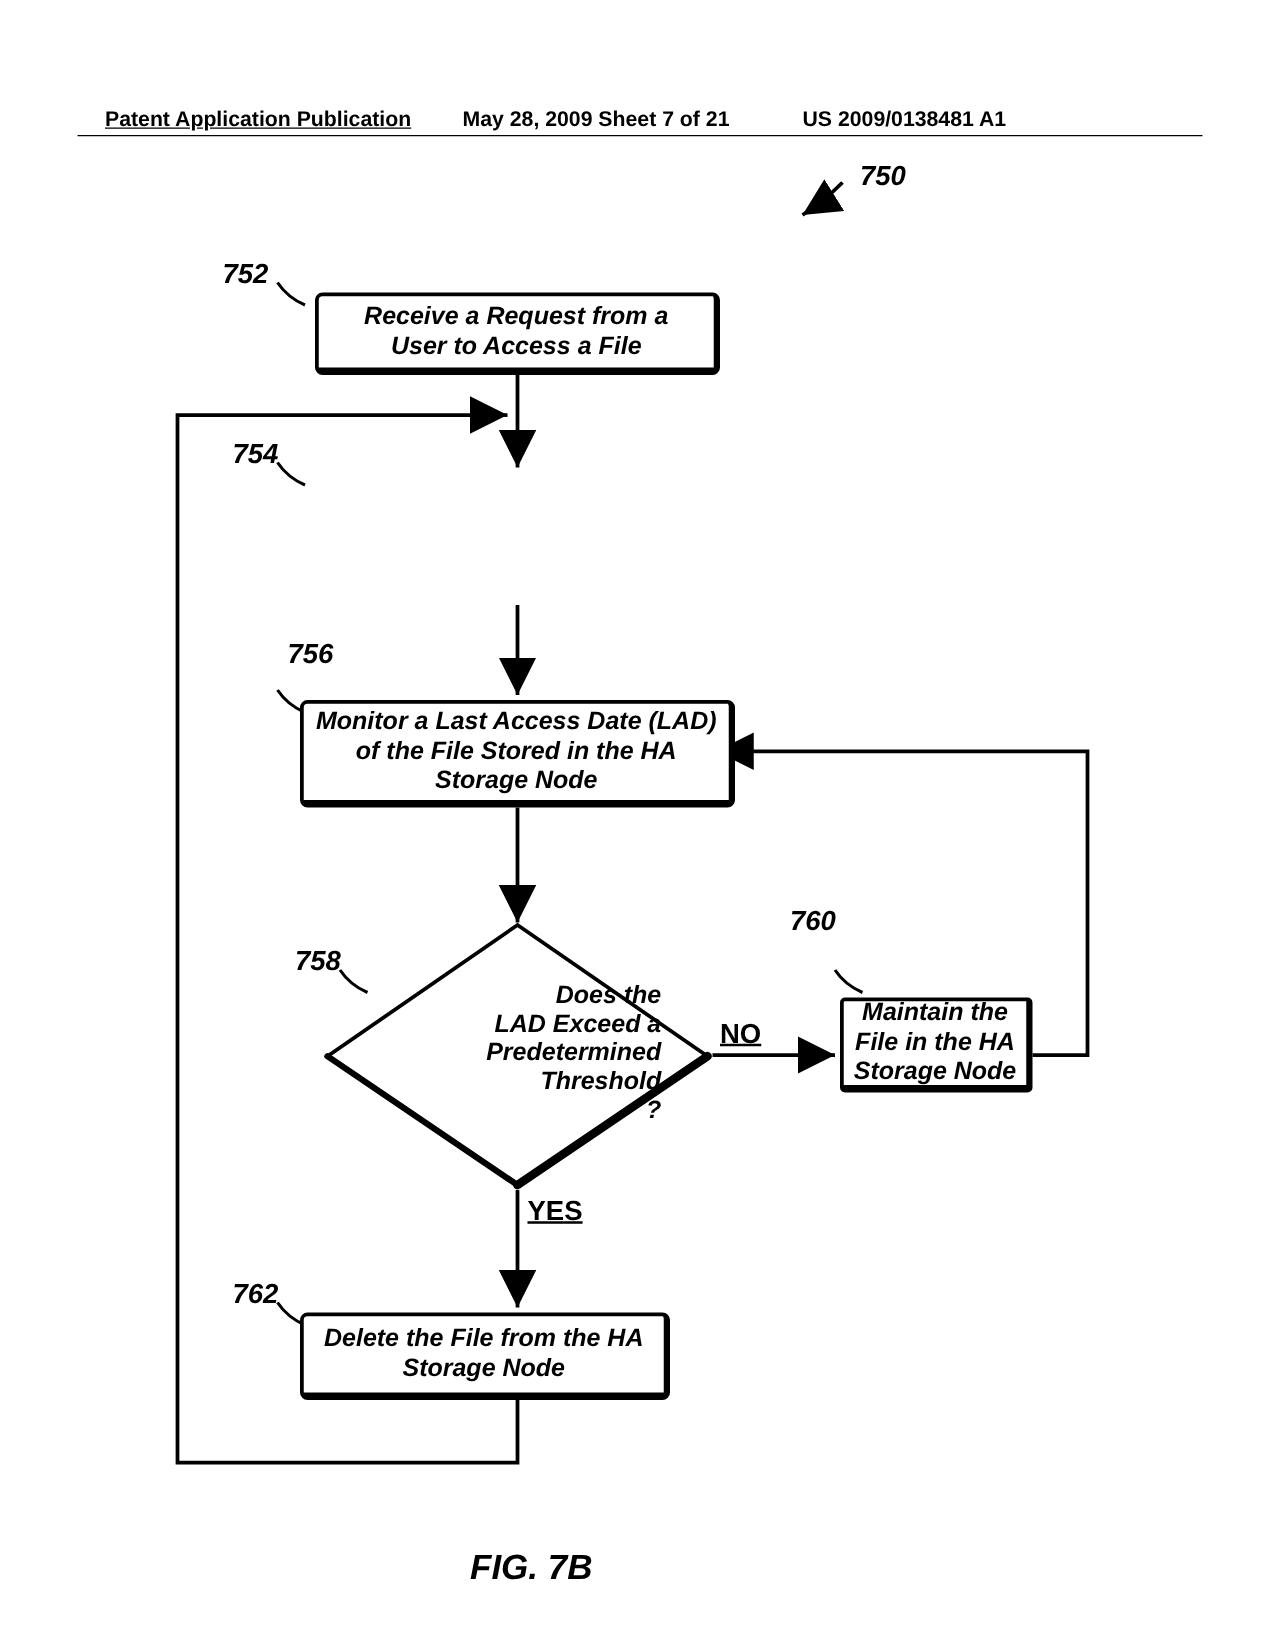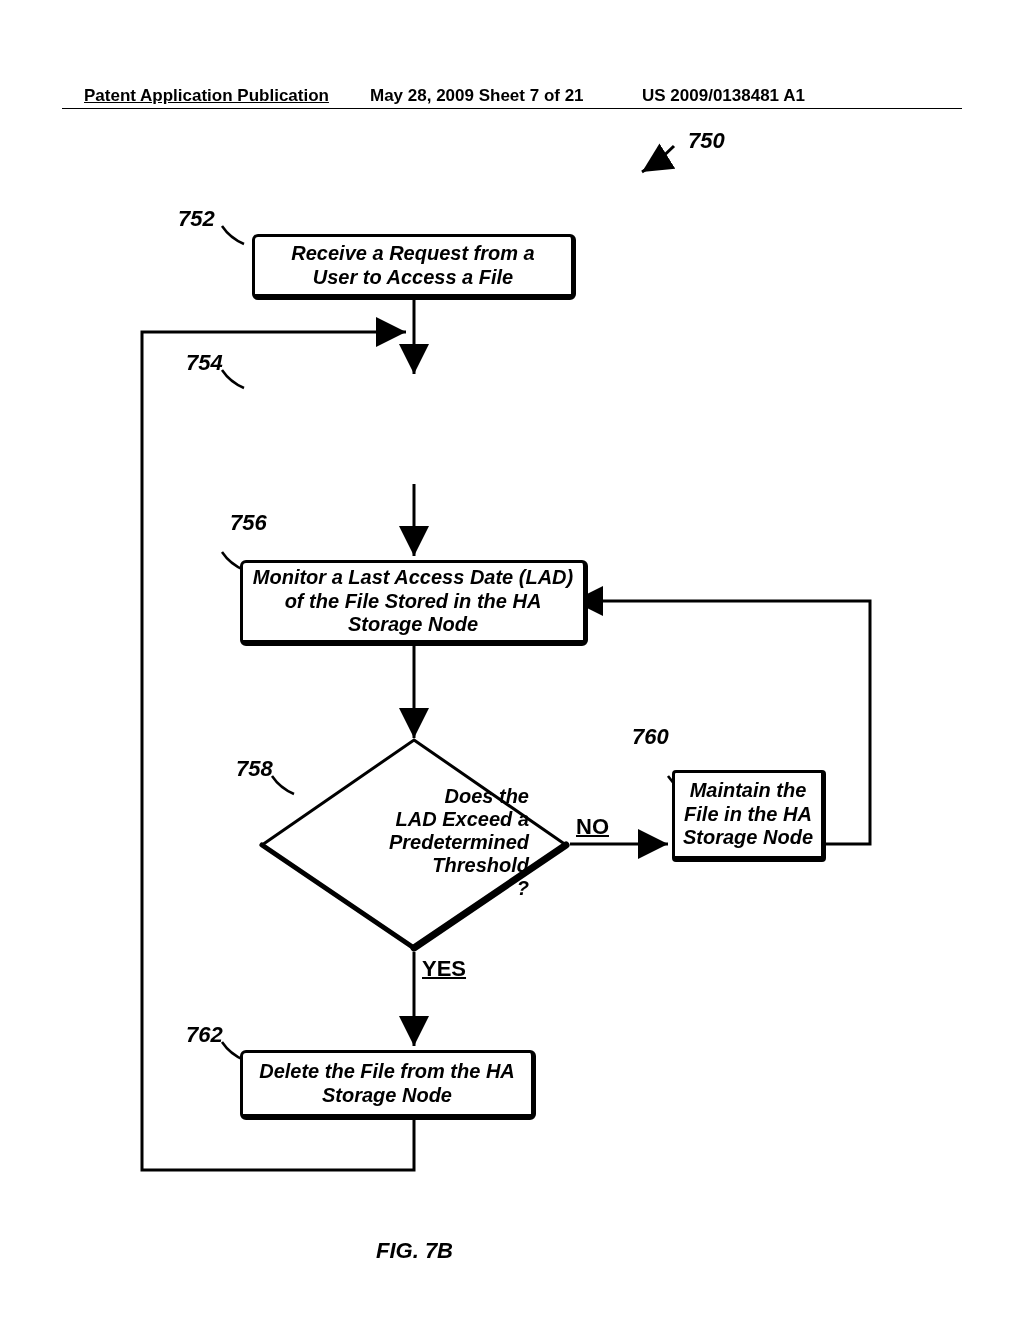--- a/index.html
+++ b/index.html
@@ -98,21 +98,21 @@
     font-weight: bold;
     font-size: 22px;
     text-decoration: underline;
     text-decoration-thickness: 2px;
   }
 
   .figlabel {
     position: absolute;
     font-style: italic;
     font-weight: bold;
-    font-size: 22px;
+    font-size: 28px;
   }
 
   
   .diamond-wrap { position: absolute; }
   .diamond-svg  { position: absolute; left:0; top:0; }
   .diamond-text {
     position: absolute;
     left: 50%; top: 50%;
     transform: translate(-50%, -52%);
     text-align: right;
@@ -200,21 +200,21 @@
       <div class="diamond-text" style="white-space:pre-line;">Does the
 LAD Exceed a
 Predetermined Threshold
 ?</div>
     </div>
 
     <span class="edgelabel" style="left:514px; top:688px;">NO</span>
     <span class="edgelabel" style="left:360px; top:830px;">YES</span>
 
     <span class="reflabel" style="left:570px; top:598px;">760</span>
-    <div class="sbox" style="left:610px; top:644px; width:154px; height:92px;">
+    <div class="sbox" style="left:610px; top:672px; width:154px; height:76px;">
       <span style="white-space:pre-line;">Maintain the
 File in the HA
 Storage Node</span>
     </div>
 
     <span class="reflabel" style="left:124px; top:896px;">762</span>
     <div class="box" style="left:178px; top:924px; width:296px; height:70px;">
       <span style="white-space:pre-line;">Delete the File from the HA
 Storage Node</span>
     </div>

